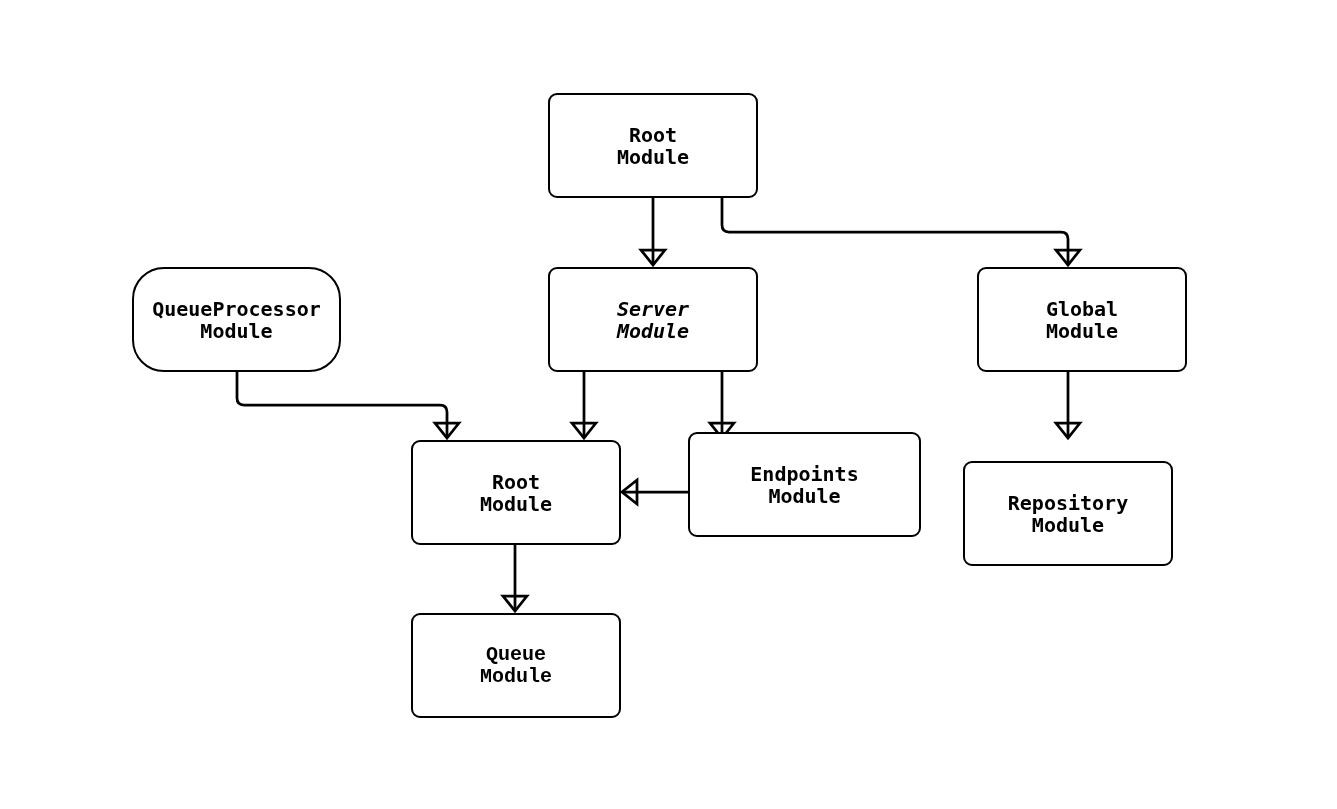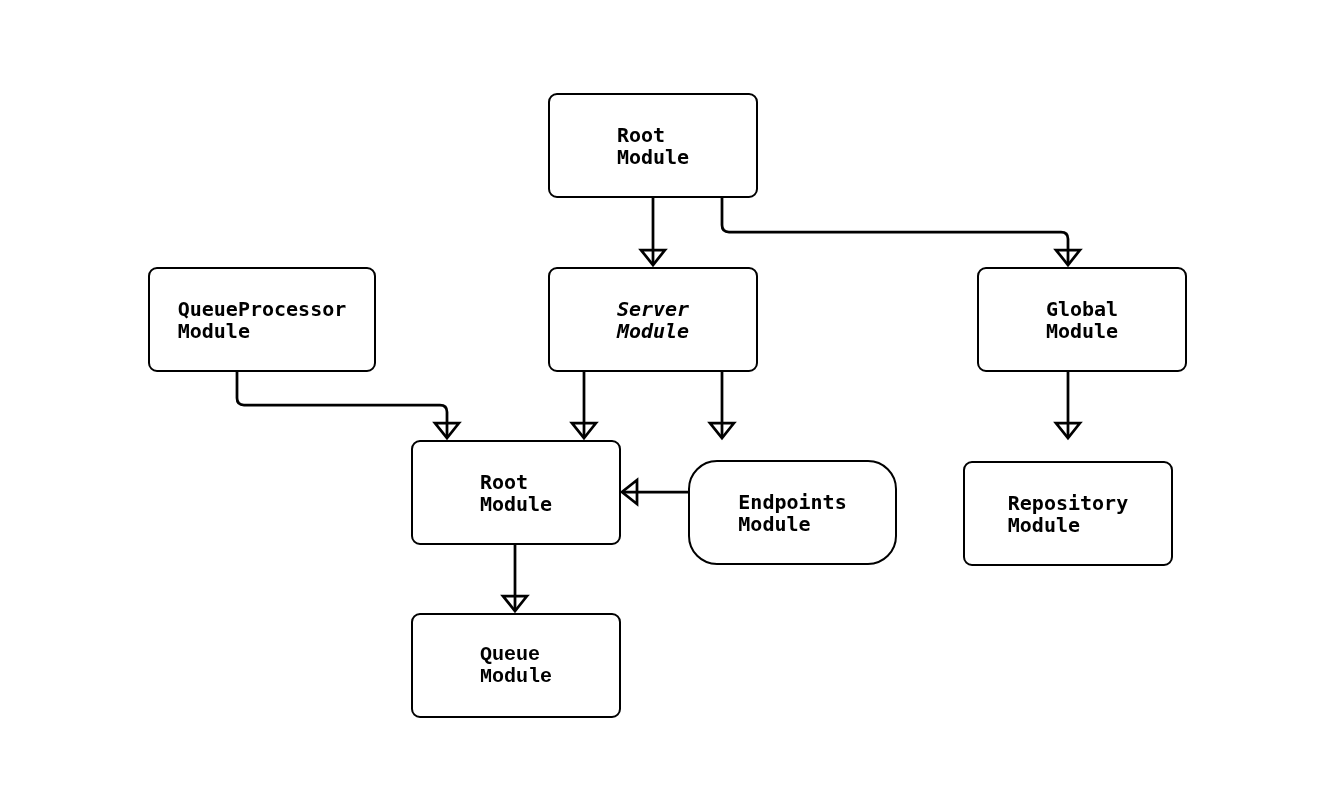--- a/index.html
+++ b/index.html
@@ -31,21 +31,21 @@
     position: absolute;
     box-sizing: border-box;
     width: 210px;
     height: 105px;
     background: #ffffff;
     border: 2.5px solid #000000;
     border-radius: 9px;
     display: flex;
     align-items: center;
     justify-content: center;
-    text-align: left;
+    text-align: center;
   }
   .node .label {
     white-space: pre-line;
     font-size: 20px;
     line-height: 22px;
     font-weight: bold;
     color: #000000;
     letter-spacing: 0px;
   }
 </style>
@@ -76,41 +76,41 @@
     <path d="M 1068 372 L 1068 437" marker-end="url(#arrowhead)"></path>
 
     <path d="M 515 545 L 515 610" marker-end="url(#arrowhead)"></path>
   </svg>
 
   <div class="node" style="left:548px; top:93px;">
     <span class="label">Root
 Module</span>
   </div>
 
-  <div class="node" style="left:148px; top:267px; width:228px;">
+  <div class="node" style="left:132px; top:267px; width:209px;border-radius:32px;">
     <span class="label">QueueProcessor
 Module</span>
   </div>
 
   <div class="node" style="left:548px; top:267px;font-style:italic;">
     <span class="label">Server
 Module</span>
   </div>
 
   <div class="node" style="left:963px; top:267px;margin-left:14px;">
     <span class="label">Global
 Module</span>
   </div>
 
   <div class="node" style="left:411px; top:440px;">
     <span class="label">Root
 Module</span>
   </div>
 
-  <div class="node" style="left:688px; top:460px; width:209px;border-radius:29px;">
+  <div class="node" style="left:688px; top:432px; width:233px;">
     <span class="label">Endpoints
 Module</span>
   </div>
 
   <div class="node" style="left:963px; top:440px;margin-top:21px;">
     <span class="label">Repository
 Module</span>
   </div>
 
   <div class="node" style="left:411px; top:613px;font-family:Liberation Mono, monospace;">

